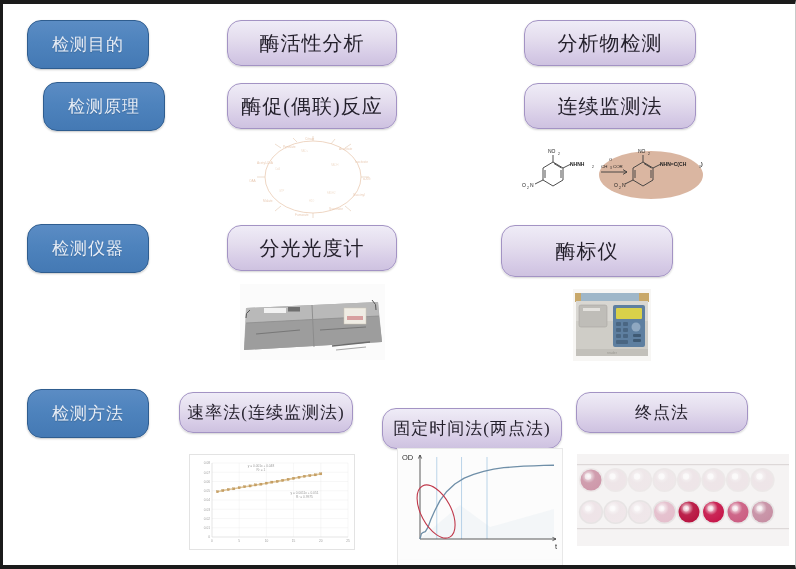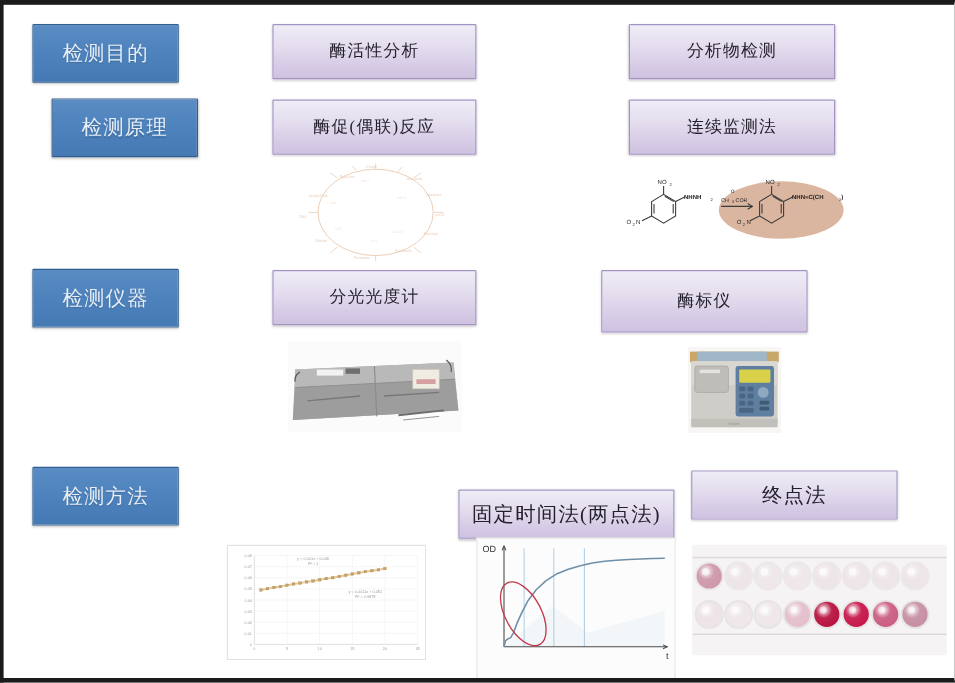--- a/index.html
+++ b/index.html
@@ -24,39 +24,39 @@
     inset: 0;
   }
 
   
   .box {
     position: absolute;
     display: flex;
     align-items: center;
     justify-content: center;
     text-align: center;
-    border-radius: 1px;
+    border-radius: 14px;
     font-family: "Liberation Serif", "DejaVu Serif", serif;
     letter-spacing: 1px;
     white-space: nowrap;
     user-select: none;
   }
   .box-blue {
     background: linear-gradient(to bottom, #5b8cc4 0%, #4e83bd 45%, #4479b4 100%);
     border: 1px solid #2f5d8f;
     color: #e8eef7;
     font-size: 17px;
     box-shadow: 0 1px 2px rgba(0,0,0,0.22);
     text-shadow: 0 1px 1px rgba(0,0,0,0.18);
   }
   .box-purple {
     background: linear-gradient(to bottom, #efecf7 0%, #e4ddee 40%, #d6cbe6 78%, #cec2e0 100%);
     border: 1px solid #a393c4;
     color: #231f2b;
-    font-size: 14px;
+    font-size: 20px;
     box-shadow: 0 1px 2px rgba(0,0,0,0.18);
   }
 
   
   .imgbox { position: absolute; overflow: hidden; }
 
   
   .cycle { opacity: .55; }
   
   .chem { }
@@ -273,20 +273,23 @@
 
         <rect x="3" y="60" width="72" height="7" fill="#c2c0ba"></rect>
         <text x="34" y="65" font-size="3.4" fill="#9b9993" font-family="Liberation Sans, sans-serif">reader</text>
       </svg>
     </div>
 
     <div class="box box-blue" style="left:24px; top:385px; width:122px; height:49px;">
       <span>检测方法</span>
     </div>
 
+    <div class="box box-purple" style="left:176px; top:388px; width:174px; height:41px; font-size:17px;">
+      <span>速率法(连续监测法)</span>
+    </div>
 
     <div class="box box-purple" style="left:379px; top:388px; width:180px; height:41px; font-size:17px;margin-top:16px;">
       <span>固定时间法(两点法)</span>
     </div>
 
     <div class="box box-purple" style="left:573px; top:388px; width:172px; height:41px; font-size:17px;">
       <span>终点法</span>
     </div>
 
     <div class="imgbox chart1" style="left:186px; top:450px; width:166px; height:96px;">

